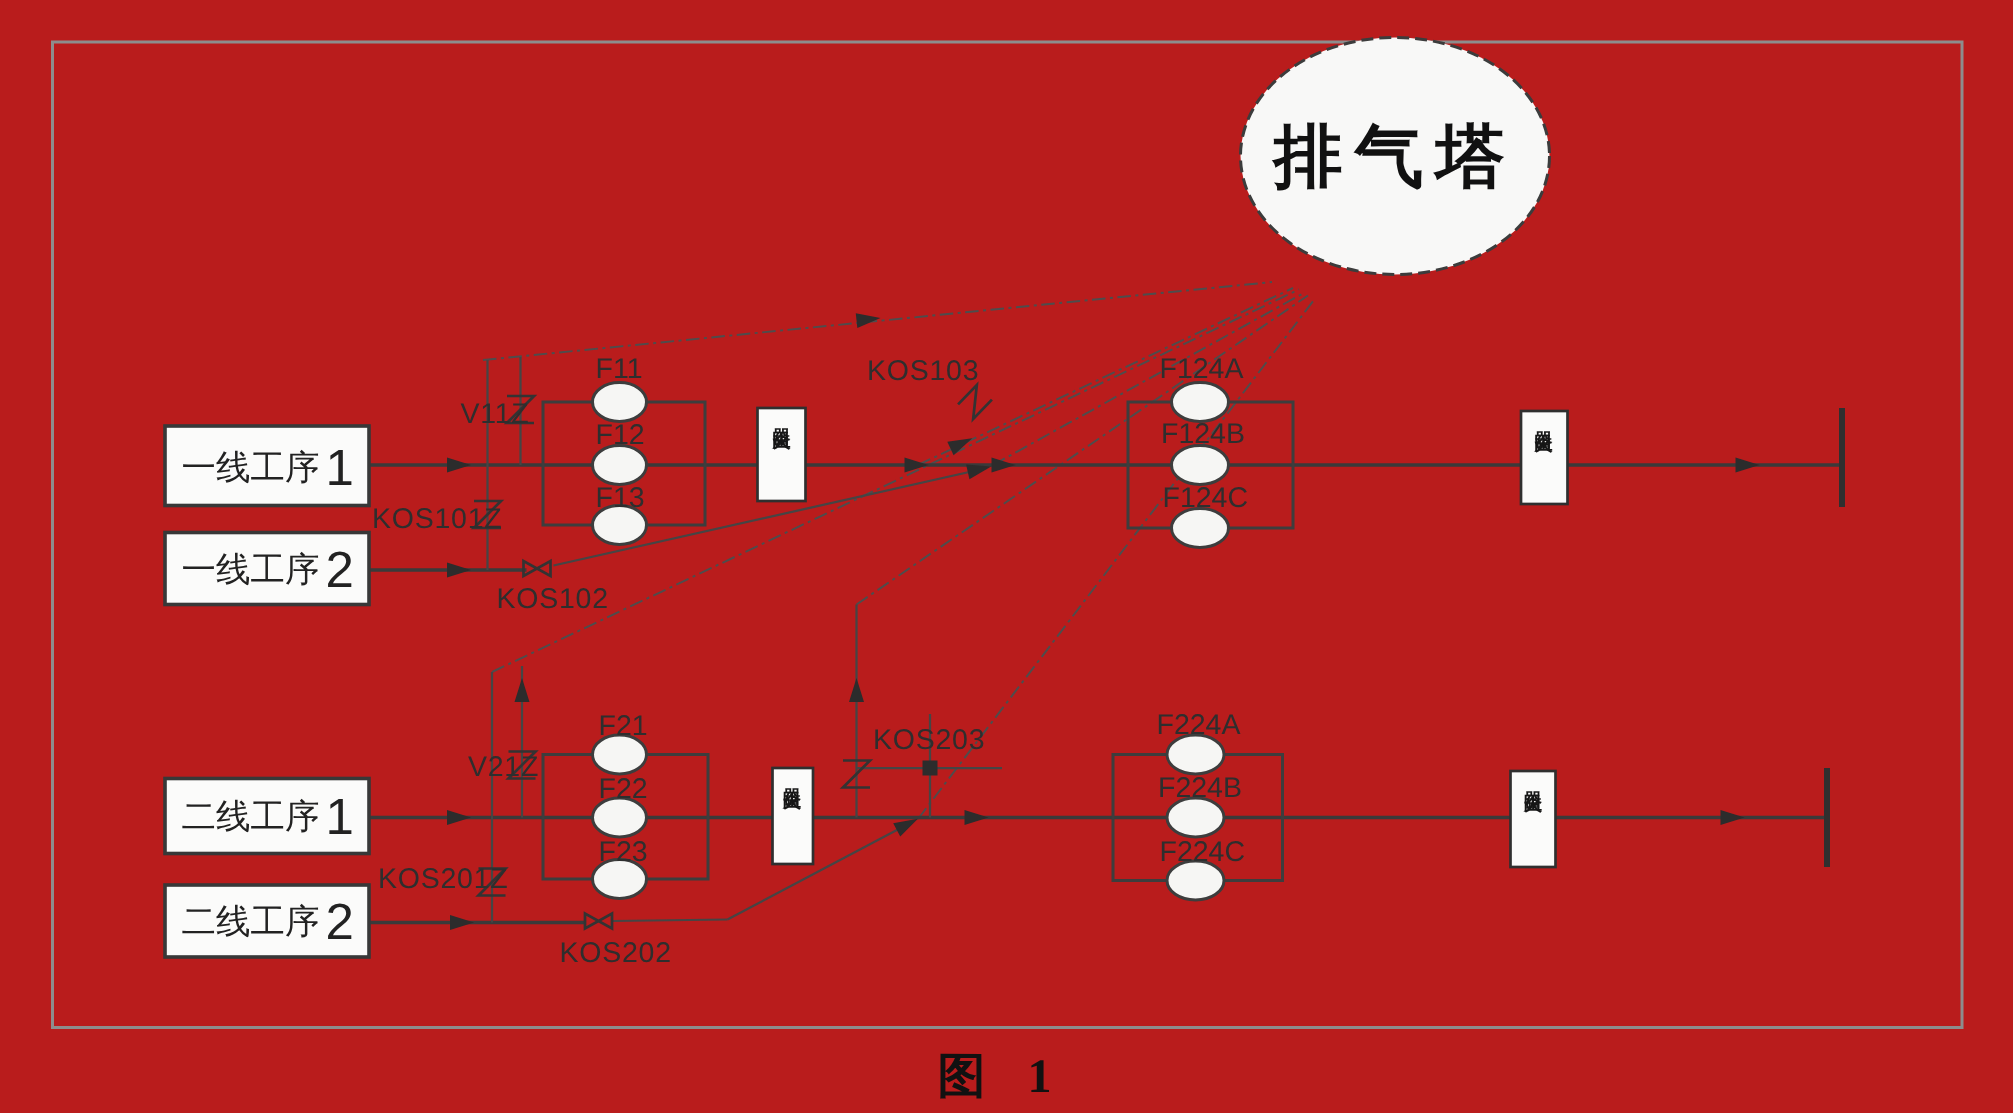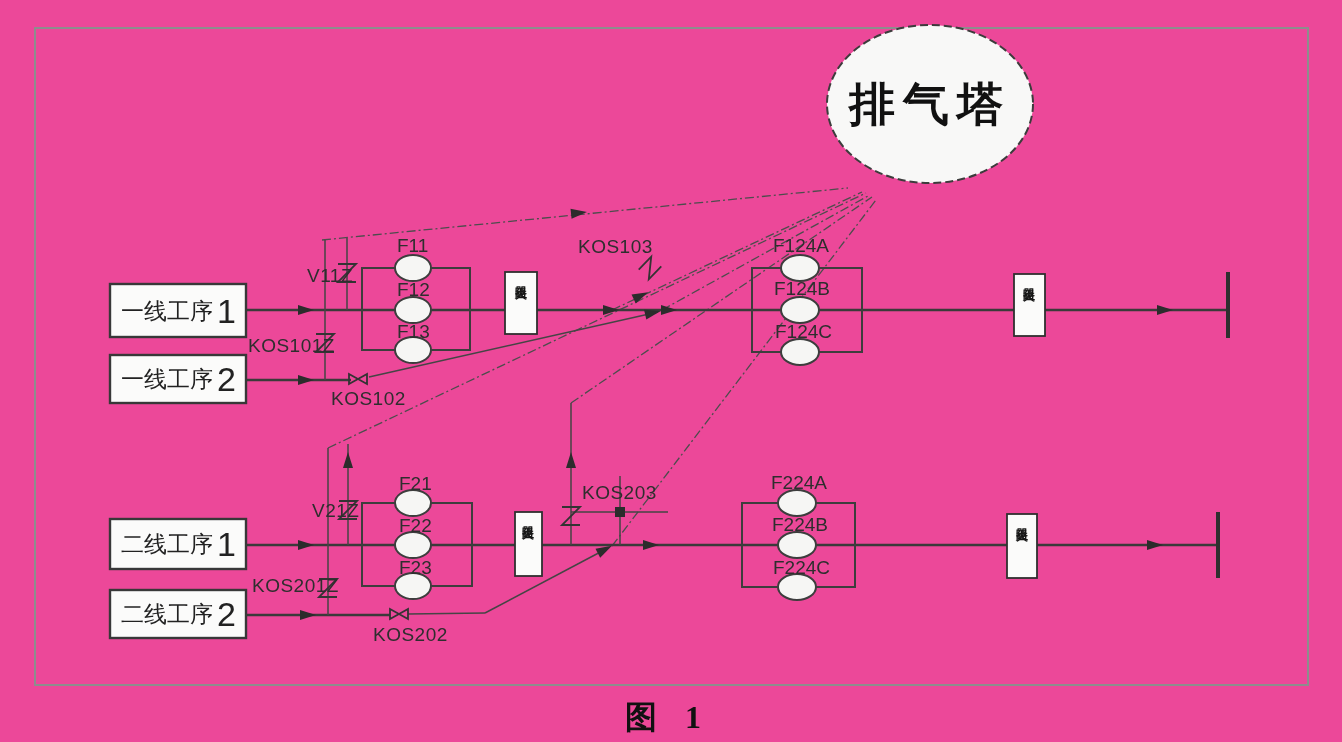--- a/index.html
+++ b/index.html
@@ -1,16 +1,16 @@
 <!DOCTYPE html>
 <html><head>
 <meta charset="utf-8">
 <style>
   html,body{margin:0;padding:0;background:#f6f6f4;}
-  .stage{position:relative;width:1342px;height:742px;background:#ec4899;font-family:"Liberation Sans",sans-serif;}
+  .stage{position:relative;width:1342px;height:742px;background:#b91c1c;font-family:"Liberation Sans",sans-serif;}
   svg{display:block}
   text{font-family:"Liberation Sans",sans-serif;fill:#2e2e2e;}
   .tag{font-size:19px;letter-spacing:0.5px;}
   .ftag{font-size:19px;}
   .boxlabel{font-size:23px;fill:#222;}
   .boxnum{font-size:34px;fill:#222;}
   .towertxt{font-size:46px;font-weight:bold;fill:#111;letter-spacing:8px;font-family:"Liberation Serif","DejaVu Serif",serif;}
   .caption{font-size:32px;font-weight:bold;fill:#111;letter-spacing:10px;font-family:"Liberation Serif","DejaVu Serif",serif;}
   .vtext{font-size:12px;font-weight:bold;fill:#161616;writing-mode:vertical-rl;text-orientation:upright;letter-spacing:-1px;}
   .pipe{stroke:#3a3a3a;stroke-width:2.4;fill:none;}

